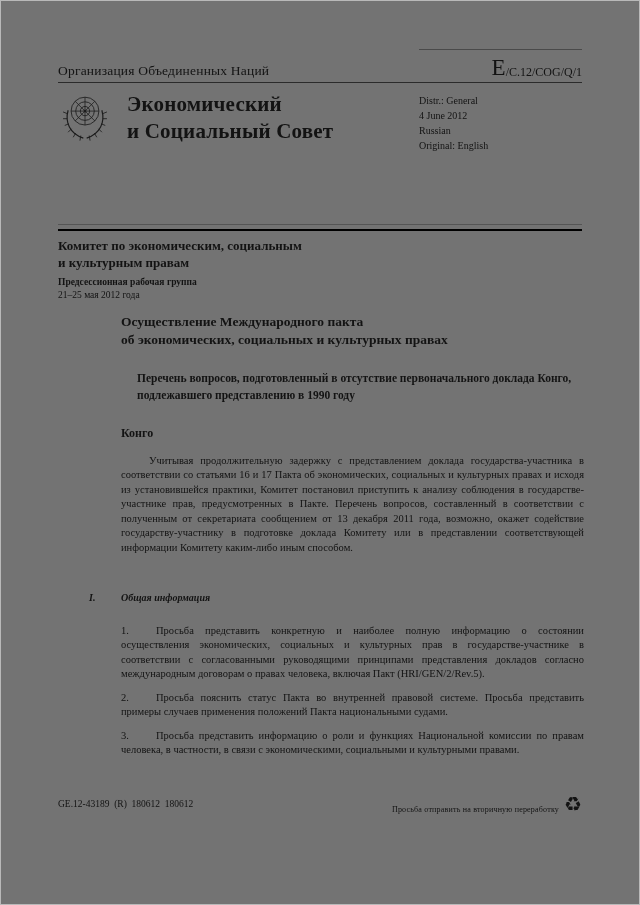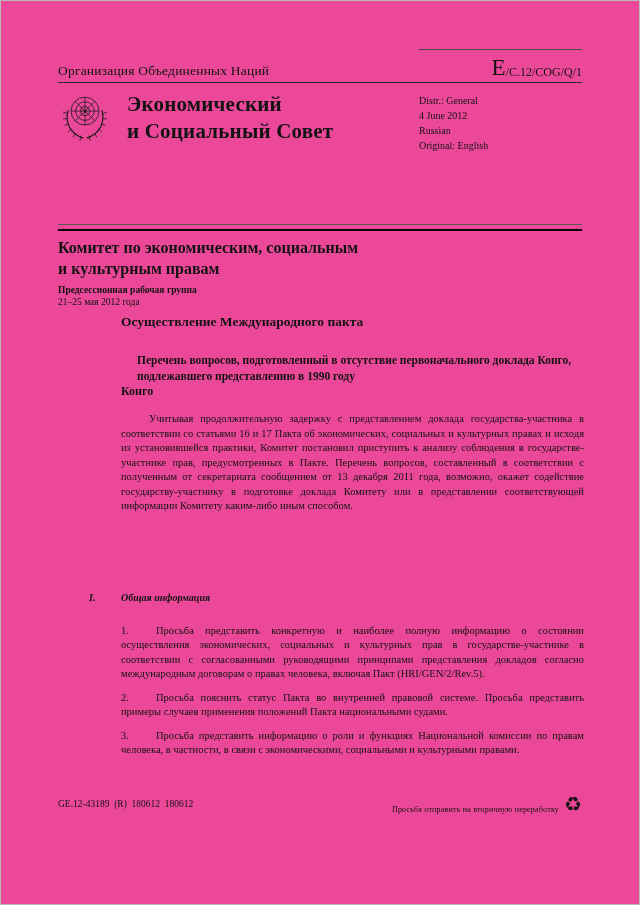--- a/index.html
+++ b/index.html
@@ -1,21 +1,21 @@
 <!DOCTYPE html>
 <html><head>
 <meta charset="utf-8">
 <style>
   html, body { margin: 0; padding: 0; background: #ffffff; }
   .page {
     position: relative;
     width: 640px;
     height: 905px;
     margin: 0 auto;
-    background: #ec4899;
+    background: #737373;
     border: 1px solid #b9b9b9;
     box-sizing: border-box;
     font-family: "Liberation Serif", serif;
     color: #131313;
     overflow: hidden;
   }
 
   
   .header-row {
     position: absolute;
@@ -59,29 +59,29 @@
     line-height: 1.5;
     padding-top: 4px;
   }
 
   
   .rule-thin  { position: absolute; top: 223px; left: 57px; right: 57px; border-top: 1px solid #555; }
   .rule-thick { position: absolute; top: 228px; left: 57px; right: 57px; border-top: 2.5px solid #000; }
 
   
   .committee { position: absolute; top: 237px; left: 57px; }
-  .committee-name { font-weight: bold; font-size: 16px; line-height: 1.3; }
+  .committee-name { font-weight: bold; font-size: 13px; line-height: 1.3; }
   .working-group  { font-weight: bold; font-size: 9.5px; margin-top: 4px; line-height: 1.35; }
   .session-dates  { font-size: 9.5px; line-height: 1.35; }
 
   
   .content { position: absolute; top: 312px; left: 120px; width: 463px; }
   .main-title { font-weight: bold; font-size: 13.5px; line-height: 1.35; }
   .sub-title  { font-weight: bold; font-size: 11.5px; line-height: 1.4; margin-top: 21px; width: 445px; margin-left: 16px; }
-  .country    { font-weight: bold; font-size: 12px; }
+  .country    { font-weight: bold; font-size: 12px; margin-top: 23px; }
   .intro {
     margin-top: 13px;
     font-size: 10.5px;
     line-height: 1.38;
     text-align: justify;
     text-indent: 28px;
   }
 
   
   .section-heading {
@@ -192,20 +192,21 @@
       <div>Комитет по экономическим, социальным</div>
       <div>и культурным правам</div>
     </div>
     <div class="working-group">Предсессионная рабочая группа</div>
     <div class="session-dates">21–25 мая 2012 года</div>
   </div>
 
   <div class="content">
     <div class="main-title">
       <div>Осуществление Международного пакта</div>
+      <div>об экономических, социальных и культурных правах</div>
     </div>
     <div class="sub-title">Перечень вопросов, подготовленный в отсутствие первоначального доклада Конго, подлежавшего представлению в 1990 году</div>
     <div class="country">Конго</div>
     <div class="intro">Учитывая продолжительную задержку с представлением доклада государства-участника в соответствии со статьями 16 и 17 Пакта об экономических, социальных и культурных правах и исходя из установившейся практики, Комитет постановил приступить к анализу соблюдения в государстве-участнике прав, предусмотренных в Пакте. Перечень вопросов, составленный в соответствии с полученным от секретариата сообщением от 13 декабря 2011 года, возможно, окажет содействие государству-участнику в подготовке доклада Комитету или в представлении соответствующей информации Комитету каким-либо иным способом.</div>
   </div>
 
   <div class="section-heading">
     <span class="sec-num">I.</span><span>Общая информация</span>
   </div>
 

